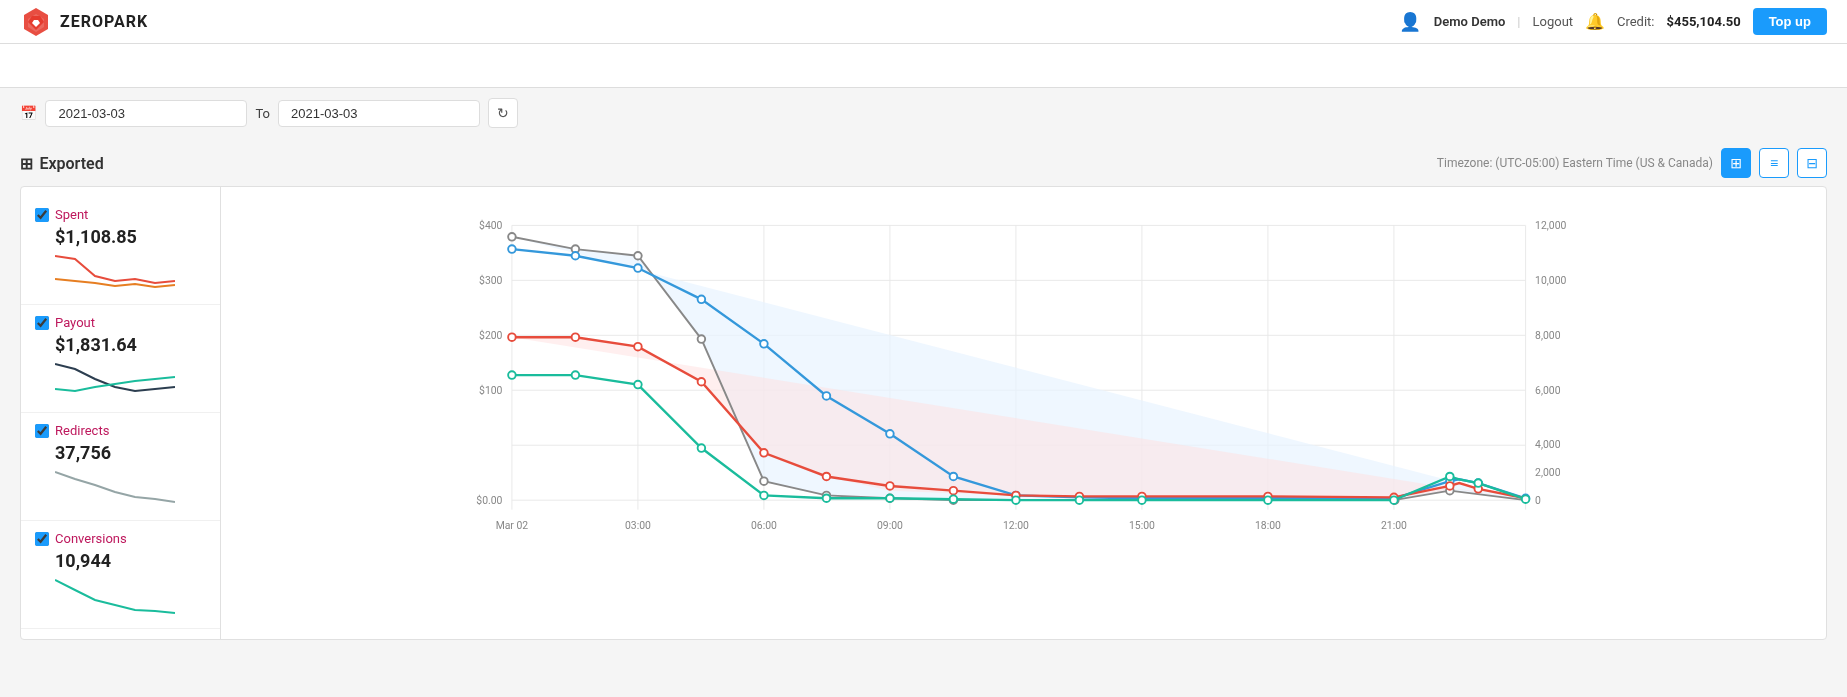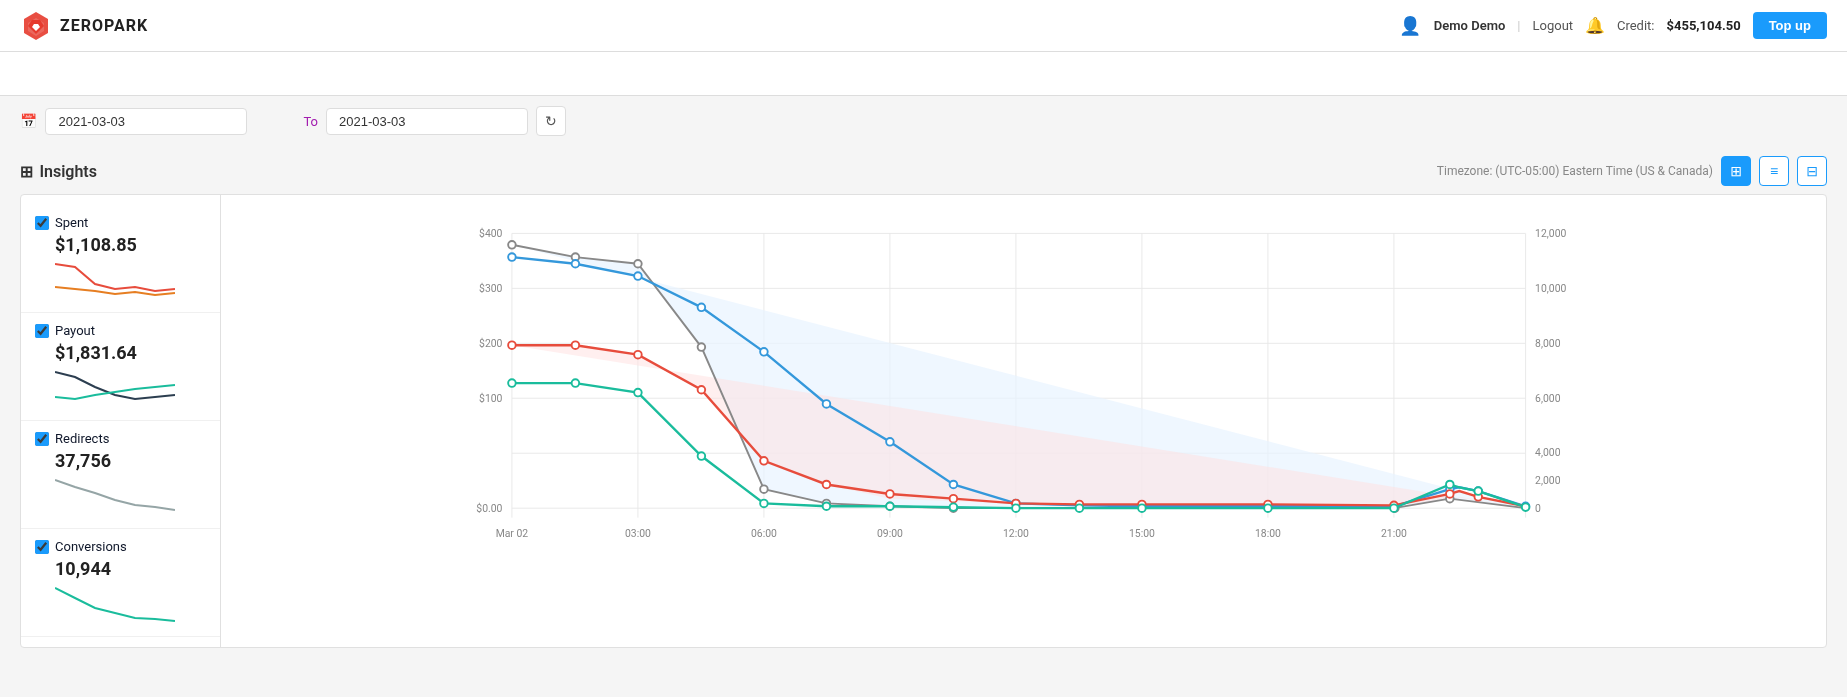--- a/index.html
+++ b/index.html
@@ -3,21 +3,21 @@
   <meta charset="utf-8">
   <style>
     * { box-sizing: border-box; margin: 0; padding: 0; }
     body { font-family: -apple-system, BlinkMacSystemFont, 'Segoe UI', Roboto, sans-serif; font-size: 13px; background: #f5f5f5; color: #333; }
 
     
     .header {
       background: #fff;
       border-bottom: 1px solid #ddd;
       padding: 0 20px;
-      height: 52px;
+      height: 44px;
       display: flex;
       align-items: center;
       justify-content: space-between;
     }
     .logo {
       display: flex;
       align-items: center;
       gap: 8px;
       font-weight: 700;
       font-size: 16px;
@@ -149,21 +149,21 @@
     }
     .date-icon { color: #888; font-size: 14px; }
     .date-input {
       border: 1px solid #ddd;
       background: #fff;
       padding: 5px 12px;
       border-radius: 4px;
       font-size: 13px;
       color: #333;
     }
-    .date-to { color: #a21caf; font-size: 13px; margin-left: 48px; }
+    .date-to { color: #404040; font-size: 13px; }
     .refresh-btn {
       border: 1px solid #ddd;
       background: #fff;
       width: 30px;
       height: 30px;
       border-radius: 4px;
       cursor: pointer;
       display: flex;
       align-items: center;
       justify-content: center;
@@ -241,21 +241,21 @@
       align-items: center;
       gap: 6px;
       margin-bottom: 4px;
     }
     .metric-checkbox {
       width: 14px;
       height: 14px;
       accent-color: #1a9bfc;
       cursor: pointer;
     }
-    .metric-label { font-size: 13px; color: #0f172a; }
+    .metric-label { font-size: 13px; color: #be185d; }
     .metric-value { font-size: 18px; font-weight: 700; color: #222; margin-left: 20px; }
     .metric-sparkline {
       height: 40px;
       margin-left: 20px;
       margin-top: 4px;
     }
 
     
     .chart-area {
       flex: 1;
@@ -304,21 +304,21 @@
     <input class="date-input" type="text" value="2021-03-03" style="">
     <button class="refresh-btn">↻</button>
   </div>
 </div>
 
 <div class="main">
 
   <div class="insights-header">
     <div class="insights-title">
       <span style="font-size:16px;">⊞</span>
-      <span>Insights</span>
+      <span>Exported</span>
     </div>
     <div class="insights-controls">
       <span class="timezone-text">Timezone: (UTC-05:00) Eastern Time (US &amp; Canada)</span>
       <button class="view-btn active">⊞</button>
       <button class="view-btn">≡</button>
       <button class="view-btn">⊟</button>
     </div>
   </div>
 
   <div class="content-area">

